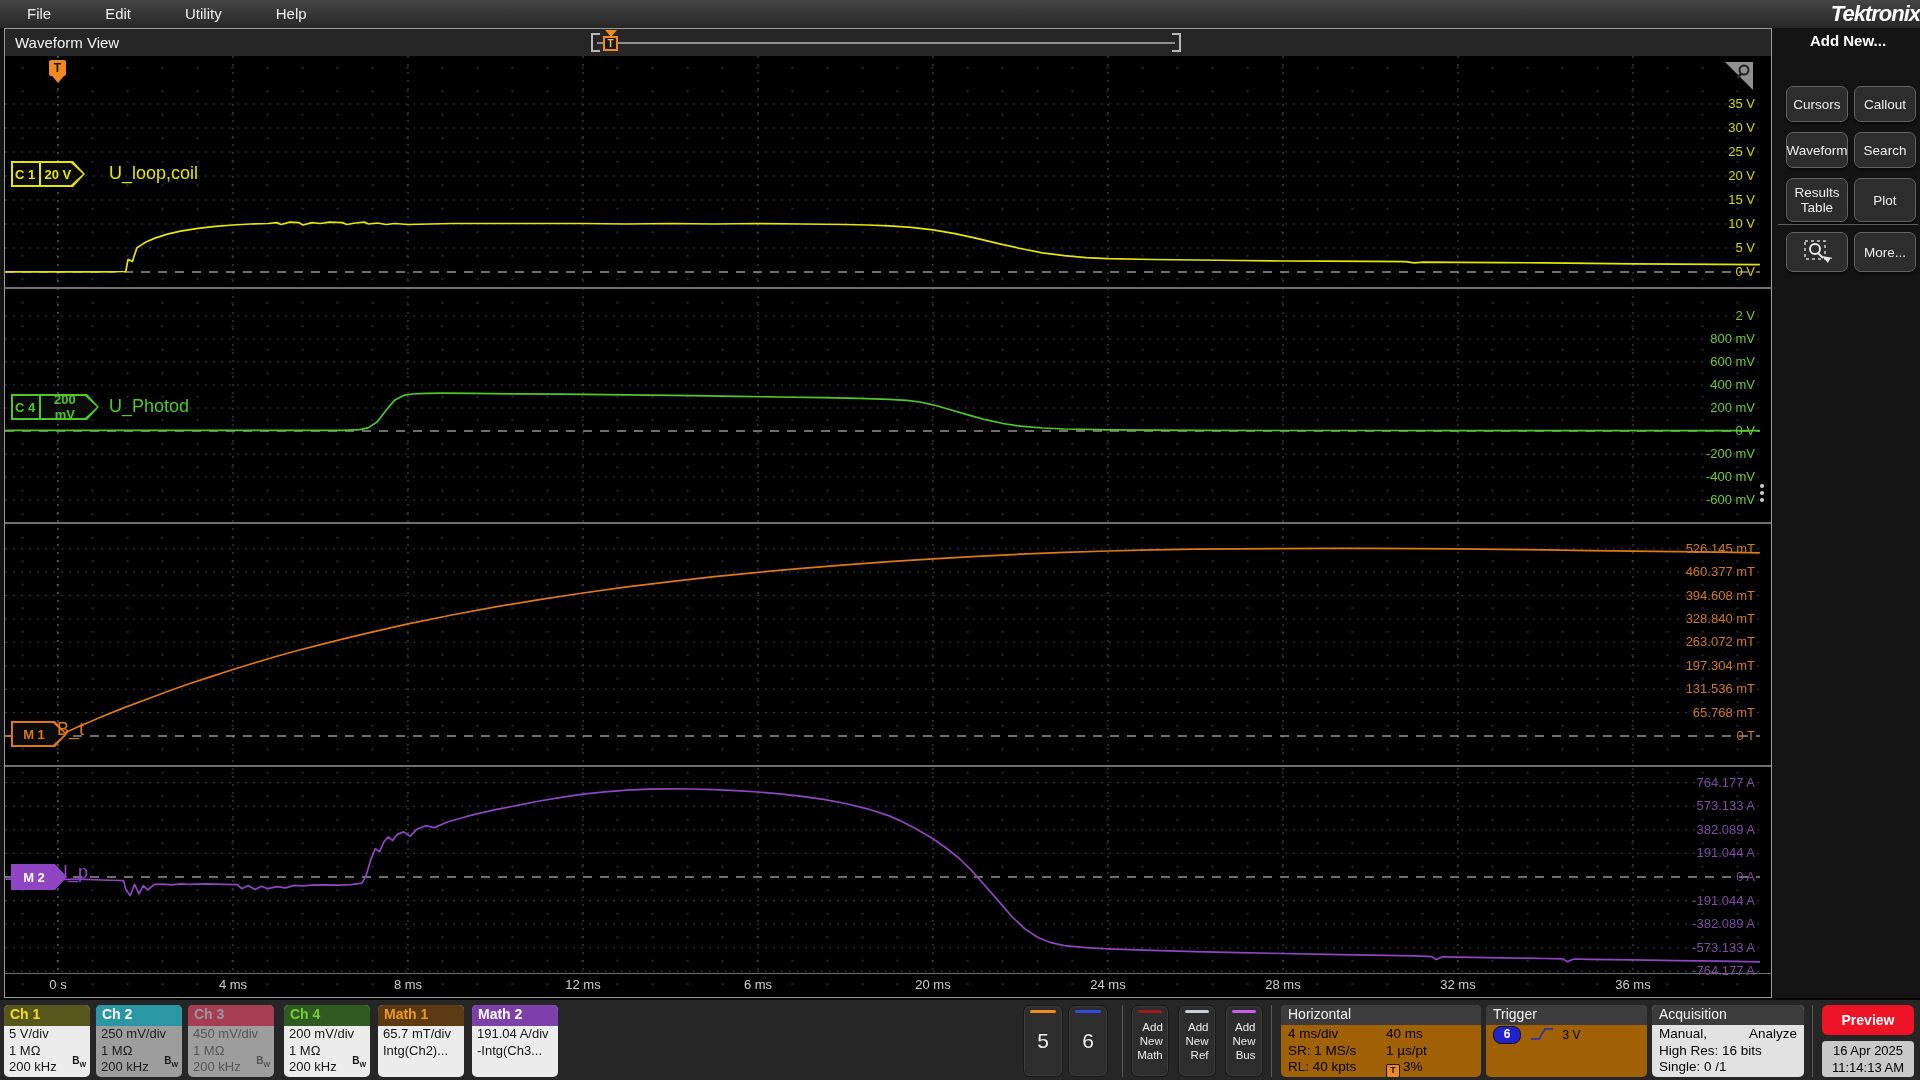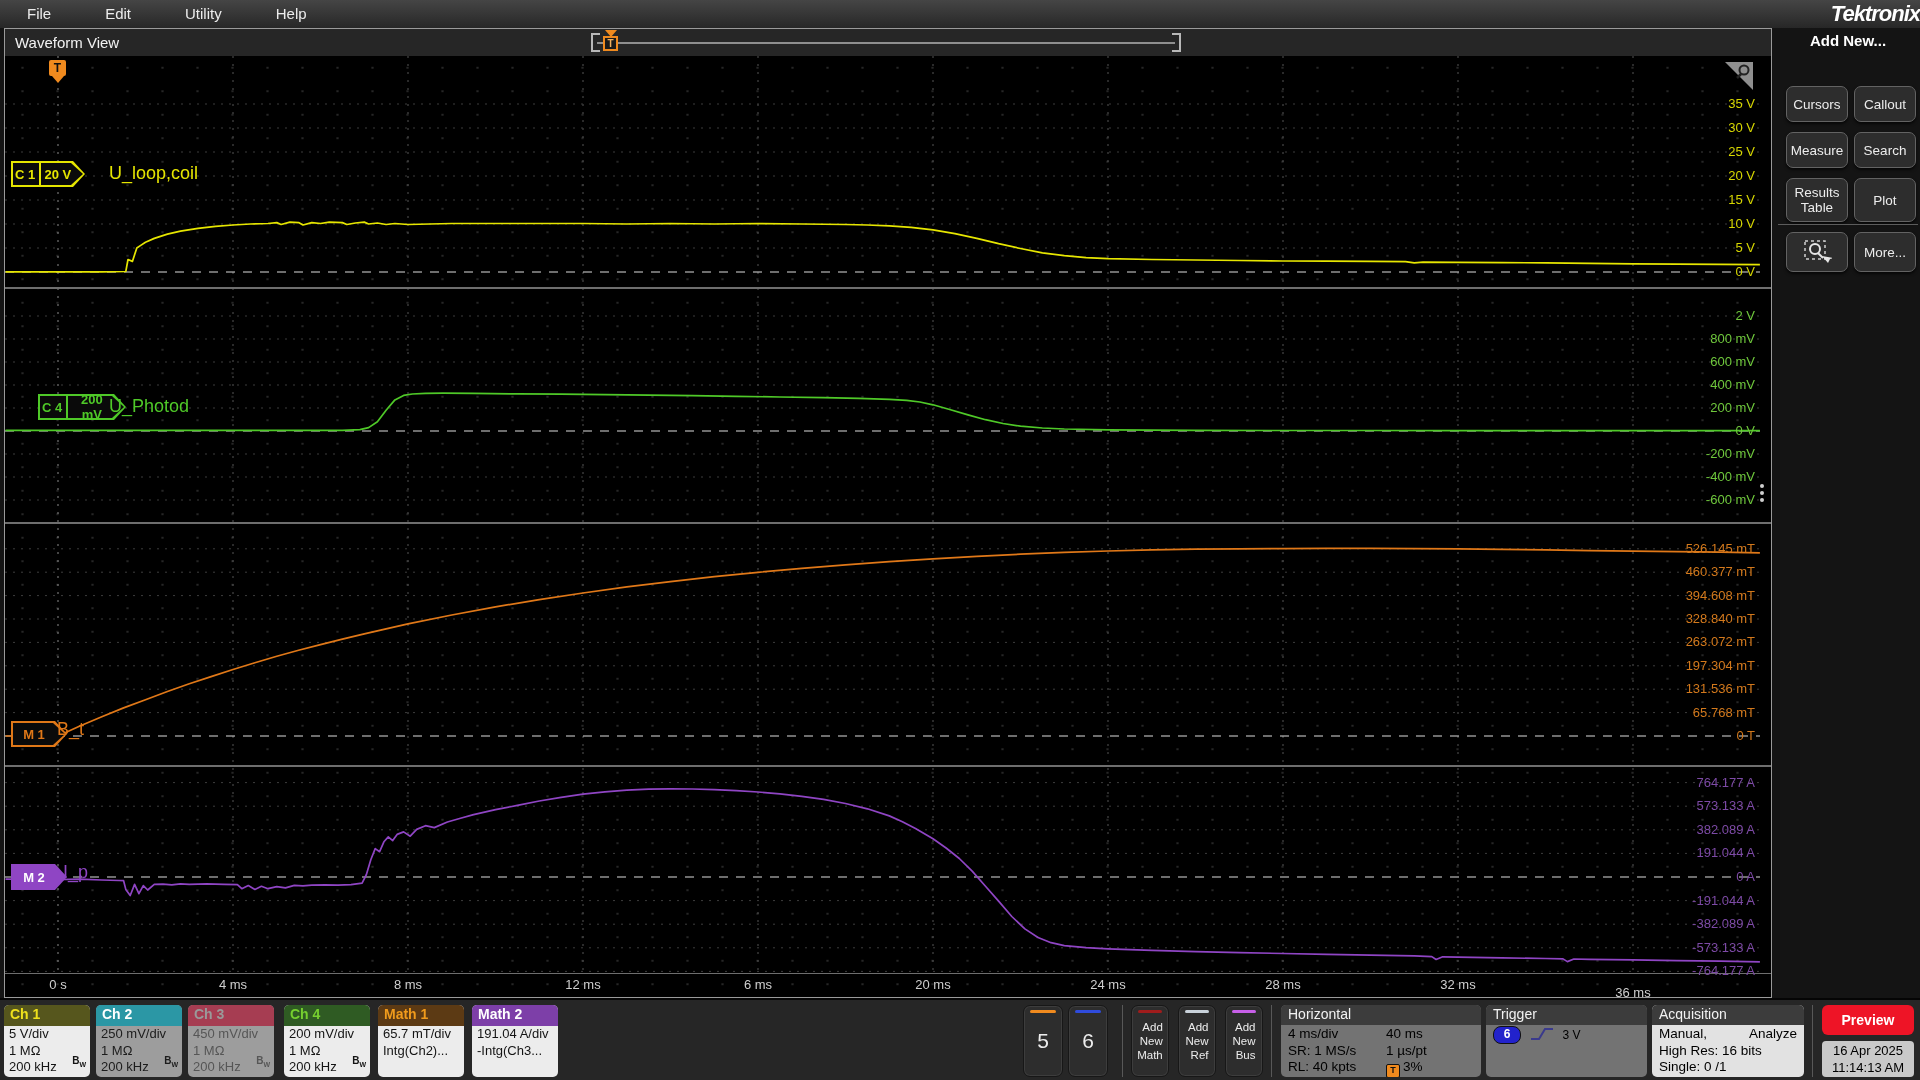--- a/index.html
+++ b/index.html
@@ -54,21 +54,21 @@
   .badge-body{font-size:13px;padding:0 5px;line-height:16.5px;position:relative;height:51px;}
   .bw{position:absolute;right:4px;bottom:4px;font-size:10px;font-weight:bold;}
   .bw sub{font-size:7px;}
   .numbtn,.addbtn{position:absolute;top:5px;height:72px;background:#2d2d2d;border:1px solid #171717;border-radius:7px;
           color:#ececec;display:flex;align-items:center;justify-content:center;text-align:center;box-sizing:border-box;
           box-shadow:inset 0 0 0 1px #3d3d3d;}
   .numbtn{width:40px;font-size:21px;}
   .addbtn{width:38px;font-size:11.5px;line-height:14px;text-align:right;}
   .stripe{position:absolute;left:6px;right:6px;top:4px;height:3px;border-radius:2px;}
   .vdiv{position:absolute;top:5px;height:72px;width:1px;background:#585858;}
-  .panel{position:absolute;top:5px;height:72px;border-radius:5px;overflow:hidden;background:#737373;}
+  .panel{position:absolute;top:5px;height:72px;border-radius:5px;overflow:hidden;background:#a16207;}
   .panel-header{height:20px;background:#3c3c3c;color:#f2f2f2;font-size:14px;padding:1px 7px 0 7px;box-sizing:border-box;}
   .panel-body{font-size:13.5px;color:#000;padding:1px 7px;line-height:16.5px;}
   .h-grid{display:grid;grid-template-columns:98px auto;}
   .t-icon{display:inline-block;width:12px;height:12px;background:#f08a1e;border:1px solid #111;border-radius:2px;
           color:#111;font-size:9px;font-weight:bold;text-align:center;line-height:11px;vertical-align:-2px;margin-right:3px;}
   .pill{display:inline-block;min-width:26px;height:16px;background:#2222cc;border:1px solid #111;border-radius:8px;
         color:#fff;font-size:12px;font-weight:bold;text-align:center;line-height:15px;vertical-align:1px;}
   .preview-btn{position:absolute;left:1822px;top:5px;width:92px;height:30px;background:#ee1426;border:none;border-radius:6px;
         color:#fff;font-size:14px;font-weight:bold;font-family:"Liberation Sans",sans-serif;}
   .datetime{position:absolute;left:1822px;top:41px;width:92px;height:36px;background:#c9c9c9;border-radius:4px;
@@ -208,33 +208,33 @@
           <div class="axis-label" style="left: 1620px; top: 906.4px; color: rgb(125, 74, 166);">-764.177 A</div>
           <div class="time-label" style="left: 8px;">0 s</div>
           <div class="time-label" style="left: 183px;">4 ms</div>
           <div class="time-label" style="left: 358px;">8 ms</div>
           <div class="time-label" style="left: 533px;">12 ms</div>
           <div class="time-label" style="left: 708px;">6 ms</div>
           <div class="time-label" style="left: 883px;">20 ms</div>
           <div class="time-label" style="left: 1058px;">24 ms</div>
           <div class="time-label" style="left: 1233px;">28 ms</div>
           <div class="time-label" style="left: 1408px;">32 ms</div>
-          <div class="time-label" style="left: 1583px; margin-top: 8px;">36 ms</div>
+          <div class="time-label" style="left: 1583px;">36 ms</div>
           <div class="ctag" style="top: 105px; width: 74px;">
             <div class="shape" style="background: rgb(230, 230, 0); clip-path: polygon(0px 0px, calc(100% - 12px) 0px, 100% 50%, calc(100% - 12px) 100%, 0px 100%);">
               <div class="inner" style="background: rgb(10, 10, 10); clip-path: polygon(0px 0px, calc(100% - 12px) 0px, 100% 50%, calc(100% - 12px) 100%, 0px 100%);"></div>
             </div>
             <div class="content" style="width: 64px; color: rgb(230, 230, 0);">
               <span style="flex:0 0 auto;padding:0 4px;">C 1</span>
               <span style="flex:0 0 1.5px;height:100%;background:#e6e600;"></span>
               <span style="flex:1;text-align:center;padding:0 2px;">20 V</span>
             </div>
           </div>
           <div class="trace-label" style="left: 104px; top: 107px; color: rgb(230, 230, 0);">U_loop,coil</div>
-          <div class="ctag" style="top: 338px; width: 88px; margin-left: 27px;">
+          <div class="ctag" style="top: 338px; width: 88px;">
             <div class="shape" style="background: rgb(79, 201, 40); clip-path: polygon(0px 0px, calc(100% - 12px) 0px, 100% 50%, calc(100% - 12px) 100%, 0px 100%);">
               <div class="inner" style="background: rgb(10, 10, 10); clip-path: polygon(0px 0px, calc(100% - 12px) 0px, 100% 50%, calc(100% - 12px) 100%, 0px 100%);"></div>
             </div>
             <div class="content" style="width: 78px; color: rgb(79, 201, 40);">
               <span style="flex:0 0 auto;padding:0 4px;">C 4</span>
               <span style="flex:0 0 1.5px;height:100%;background:#4fc928;"></span>
               <span style="flex:1;text-align:center;padding:0 2px;">200 mV</span>
             </div>
           </div>
           <div class="trace-label" style="left: 104px; top: 340px; color: rgb(79, 201, 40);">U_Photod</div>
@@ -264,21 +264,21 @@
         <i></i>
         <i></i>
       </div>
   </div>
 
   <div class="sidebar">
     <div class="sb-header">Add New...</div>
     <div id="sb-buttons">
         <div class="sb-btn" style="left: 10px; top: 58px; height: 36px;">Cursors</div>
         <div class="sb-btn" style="left: 78px; top: 58px; height: 36px;">Callout</div>
-        <div class="sb-btn" style="left: 10px; top: 104px; height: 36px;">Measure</div>
+        <div class="sb-btn" style="left: 10px; top: 104px; height: 36px;">Waveform</div>
         <div class="sb-btn" style="left: 78px; top: 104px; height: 36px;">Search</div>
         <div class="sb-btn" style="left: 10px; top: 150px; height: 44px;">Results Table</div>
         <div class="sb-btn" style="left: 78px; top: 150px; height: 44px;">Plot</div>
         <div class="sb-divider" style="top: 196px;"></div>
         <div class="sb-btn" style="left: 10px; top: 204px; height: 40px;">
           <svg width="30" height="28">
             <rect x="3" y="3" width="20" height="18" fill="none" stroke="#cfcfcf" stroke-width="1.5" stroke-dasharray="3 3"></rect>
             <circle cx="13" cy="11" r="5" fill="none" stroke="#e6e6e6" stroke-width="2"></circle>
             <line x1="16" y1="15" x2="21" y2="20" stroke="#e6e6e6" stroke-width="2"></line>
             <path d="M20 18 l6 7 l2 -4 l4 -1 z" fill="#e6e6e6"></path>

